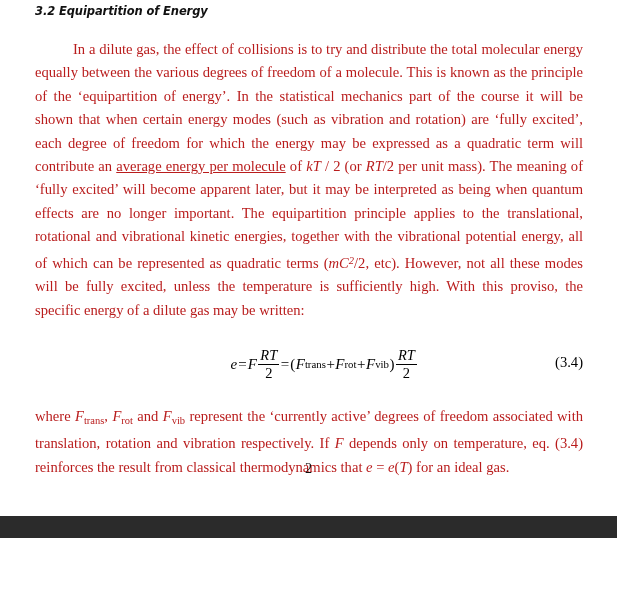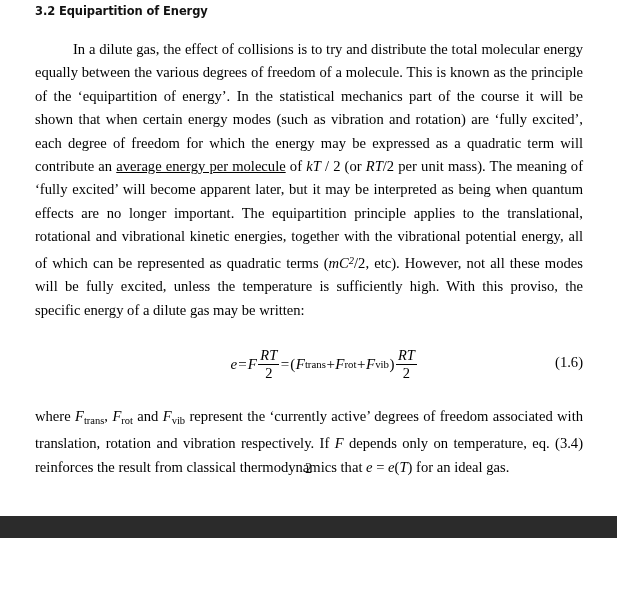--- a/index.html
+++ b/index.html
@@ -36,29 +36,30 @@
 
   .section-heading {
     font-family: "DejaVu Sans", "Liberation Sans", sans-serif;
     font-weight: bold;
     font-size: 11.5px;
     letter-spacing: -0.1px;
     margin: 0;
     padding-top: 3px;
     line-height: 16px;
     color: #111111;
+    font-style: italic;
   }
 
   p.body-par {
     font-size: 14.6px;
     line-height: 23.4px;
     text-align: justify;
     text-justify: inter-word;
     margin: 0;
-    color: #000000;
+    color: #b91c1c;
   }
 
   p.first-par {
     margin-top: 19px;
     text-indent: 38px;
   }
 
   p.after-eq {
     margin-top: 20px;
   }
@@ -181,21 +182,21 @@
           <span class="eq-piece">+</span>
           <span class="eqi">F</span>
           <sub class="v">vib</sub>
           <span class="eq-piece">)</span>
           <span class="frac">
             <span class="num">RT</span>
             <span class="bar"></span>
             <span class="den">2</span>
           </span>
         </div>
-      <div class="eq-num">(1.6)</div>
+      <div class="eq-num">(3.4)</div>
     </div>
 
     <p class="body-par after-eq"><span>where </span><span class="ital">F</span><sub class="v">trans</sub><span>, </span><span class="ital">F</span><sub class="v">rot</sub><span> and </span><span class="ital">F</span><sub class="v">vib</sub><span> represent the ‘currently active’ degrees of freedom associated with translation, rotation and vibration respectively. If </span><span class="ital">F</span><span> depends only on temperature, eq. (3.4) reinforces the result from classical thermodynamics that </span><span class="ital">e</span><span> = </span><span class="ital">e</span><span>(</span><span class="ital">T</span><span>)</span><span> for an ideal gas.</span></p>
 
   </div>
 
   <div class="page-number">2</div>
 </div>
 
 <div id="dark-bar" style="background: rgb(43, 43, 43);"></div>

